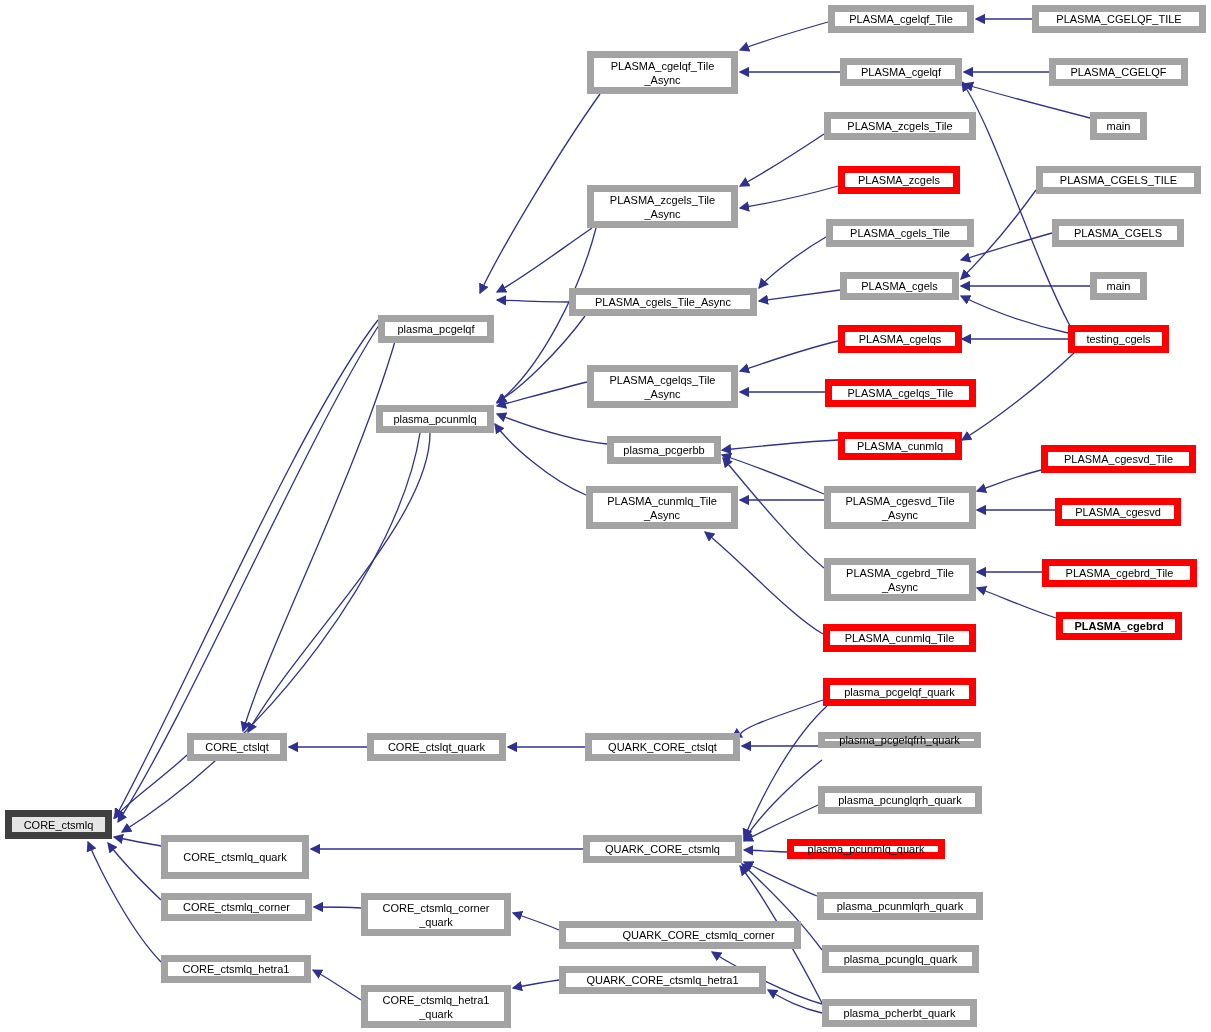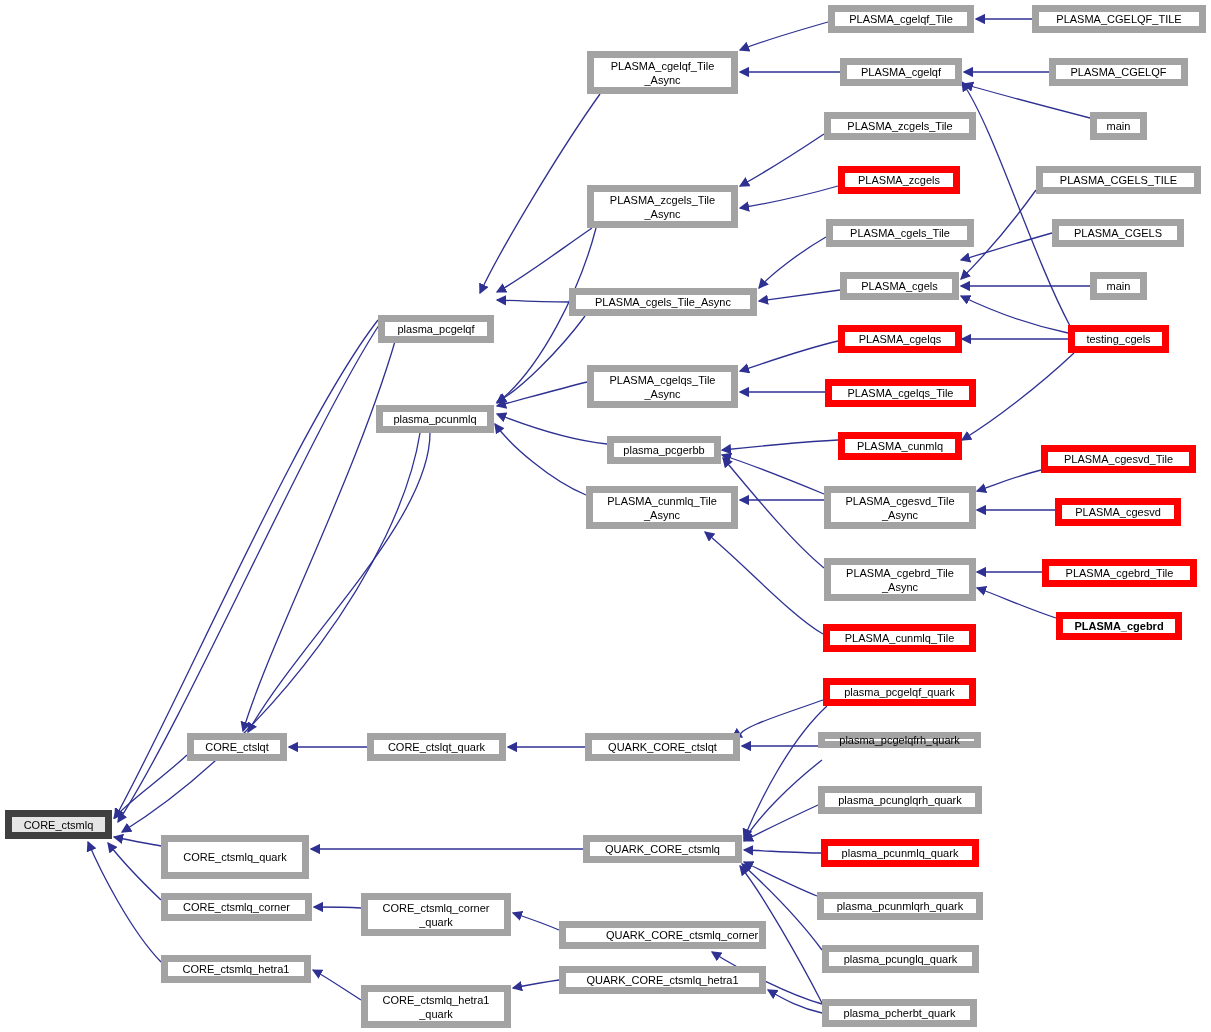--- a/index.html
+++ b/index.html
@@ -106,40 +106,40 @@
       <div class="node" style="left: 587px; top: 185px; width: 151px; height: 43px;"><span class="lbl">PLASMA_zcgels_Tile
 _Async</span></div>
       <div class="node" style="left: 569px; top: 288px; width: 188px; height: 28px;"><span class="lbl">PLASMA_cgels_Tile_Async</span></div>
       <div class="node" style="left: 587px; top: 365px; width: 151px; height: 43px;"><span class="lbl">PLASMA_cgelqs_Tile
 _Async</span></div>
       <div class="node" style="left: 607px; top: 436px; width: 114px; height: 28px;"><span class="lbl">plasma_pcgerbb</span></div>
       <div class="node" style="left: 586px; top: 486px; width: 152px; height: 43px;"><span class="lbl">PLASMA_cunmlq_Tile
 _Async</span></div>
       <div class="node" style="left: 585px; top: 733px; width: 155px; height: 28px;"><span class="lbl">QUARK_CORE_ctslqt</span></div>
       <div class="node" style="left: 583px; top: 835px; width: 159px; height: 28px;"><span class="lbl">QUARK_CORE_ctsmlq</span></div>
-      <div class="node" style="left: 559px; top: 921px; width: 207px; height: 28px; padding-left: 40px;"><span class="lbl">QUARK_CORE_ctsmlq_corner</span></div>
+      <div class="node" style="left: 559px; top: 921px; width: 242px; height: 28px; padding-left: 40px;"><span class="lbl">QUARK_CORE_ctsmlq_corner</span></div>
       <div class="node" style="left: 559px; top: 966px; width: 207px; height: 28px;"><span class="lbl">QUARK_CORE_ctsmlq_hetra1</span></div>
       <div class="node" style="left: 828px; top: 5px; width: 146px; height: 28px;"><span class="lbl">PLASMA_cgelqf_Tile</span></div>
       <div class="node" style="left: 840px; top: 58px; width: 122px; height: 28px;"><span class="lbl">PLASMA_cgelqf</span></div>
       <div class="node" style="left: 824px; top: 112px; width: 152px; height: 28px;"><span class="lbl">PLASMA_zcgels_Tile</span></div>
       <div class="node red" style="left: 838px; top: 166px; width: 122px; height: 28px;"><span class="lbl">PLASMA_zcgels</span></div>
       <div class="node" style="left: 826px; top: 219px; width: 148px; height: 28px;"><span class="lbl">PLASMA_cgels_Tile</span></div>
       <div class="node" style="left: 840px; top: 272px; width: 119px; height: 28px;"><span class="lbl">PLASMA_cgels</span></div>
       <div class="node red" style="left: 838px; top: 325px; width: 124px; height: 28px;"><span class="lbl">PLASMA_cgelqs</span></div>
       <div class="node red" style="left: 825px; top: 379px; width: 151px; height: 28px;"><span class="lbl">PLASMA_cgelqs_Tile</span></div>
       <div class="node red" style="left: 838px; top: 432px; width: 124px; height: 28px;"><span class="lbl">PLASMA_cunmlq</span></div>
       <div class="node" style="left: 824px; top: 486px; width: 152px; height: 43px;"><span class="lbl">PLASMA_cgesvd_Tile
 _Async</span></div>
       <div class="node" style="left: 824px; top: 558px; width: 152px; height: 43px;"><span class="lbl">PLASMA_cgebrd_Tile
 _Async</span></div>
       <div class="node red" style="left: 823px; top: 624px; width: 153px; height: 28px;"><span class="lbl">PLASMA_cunmlq_Tile</span></div>
       <div class="node red" style="left: 823px; top: 678px; width: 153px; height: 28px;"><span class="lbl">plasma_pcgelqf_quark</span></div>
       <div class="node" style="left: 818px; top: 732px; width: 163px; height: 16px;"><span class="lbl">plasma_pcgelqfrh_quark</span></div>
       <div class="node" style="left: 818px; top: 786px; width: 164px; height: 28px;"><span class="lbl">plasma_pcunglqrh_quark</span></div>
-      <div class="node red" style="left: 821px; top: 839px; width: 158px; height: 28px;"><span class="lbl">plasma_pcunmlq_quark</span></div>
+      <div class="node red" style="left: 787px; top: 839px; width: 158px; height: 20px;"><span class="lbl">plasma_pcunmlq_quark</span></div>
       <div class="node" style="left: 817px; top: 892px; width: 166px; height: 28px;"><span class="lbl">plasma_pcunmlqrh_quark</span></div>
       <div class="node" style="left: 822px; top: 945px; width: 157px; height: 28px;"><span class="lbl">plasma_pcunglq_quark</span></div>
       <div class="node" style="left: 822px; top: 999px; width: 155px; height: 28px;"><span class="lbl">plasma_pcherbt_quark</span></div>
       <div class="node" style="left: 1032px; top: 5px; width: 174px; height: 28px;"><span class="lbl">PLASMA_CGELQF_TILE</span></div>
       <div class="node" style="left: 1049px; top: 58px; width: 139px; height: 28px;"><span class="lbl">PLASMA_CGELQF</span></div>
       <div class="node" style="left: 1090px; top: 112px; width: 57px; height: 28px;"><span class="lbl">main</span></div>
       <div class="node" style="left: 1036px; top: 166px; width: 165px; height: 28px;"><span class="lbl">PLASMA_CGELS_TILE</span></div>
       <div class="node" style="left: 1052px; top: 219px; width: 132px; height: 28px;"><span class="lbl">PLASMA_CGELS</span></div>
       <div class="node" style="left: 1090px; top: 272px; width: 57px; height: 28px;"><span class="lbl">main</span></div>
       <div class="node red" style="left: 1068px; top: 325px; width: 101px; height: 28px;"><span class="lbl">testing_cgels</span></div>

